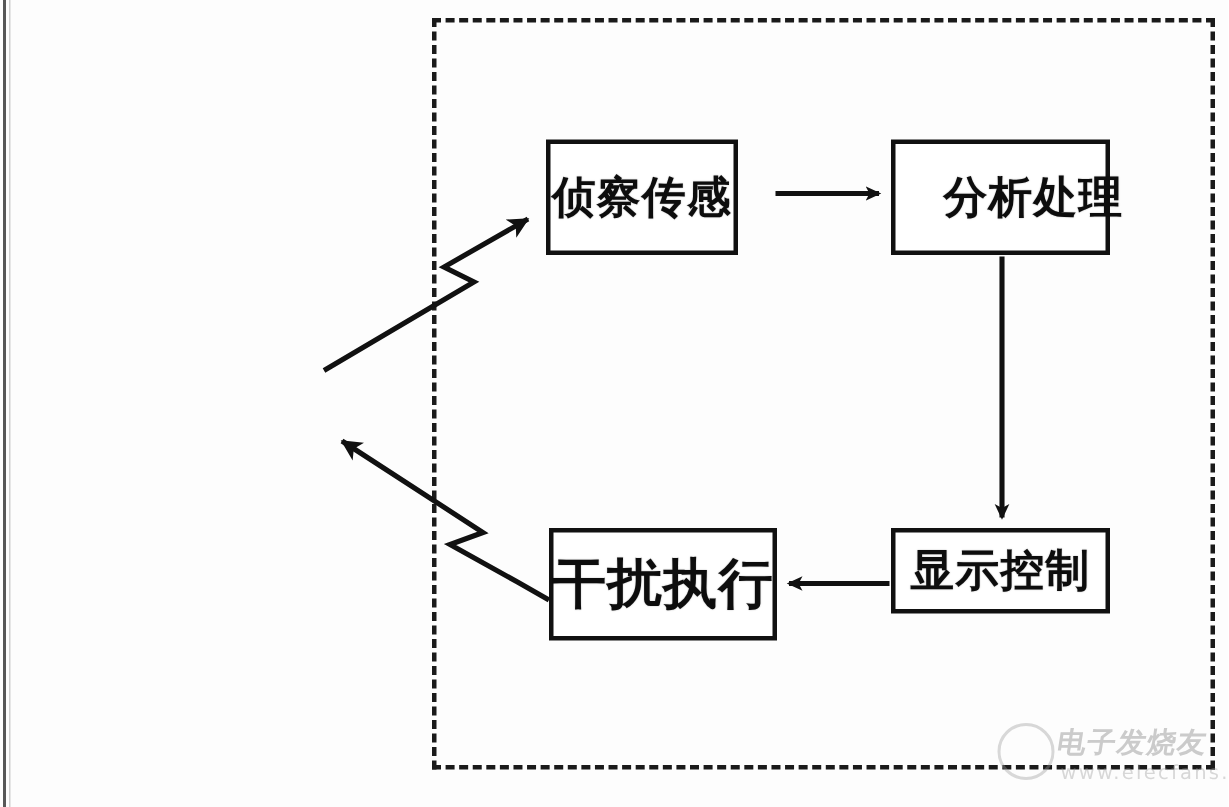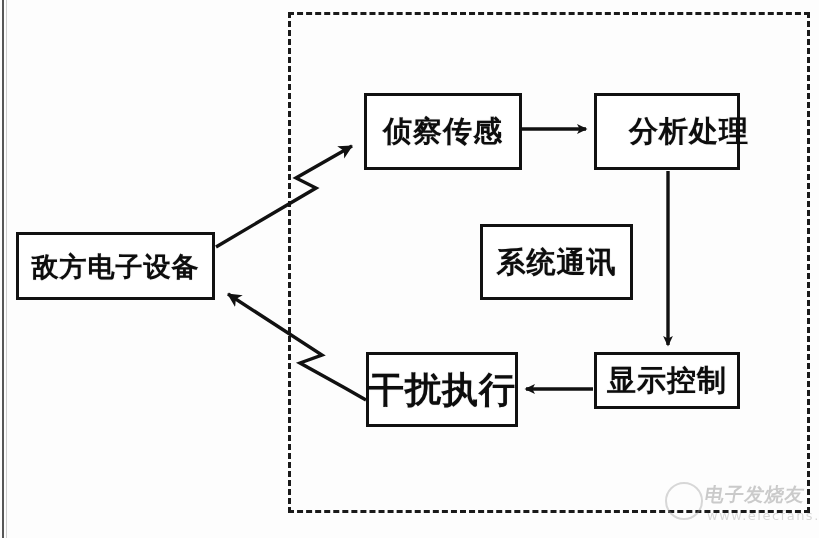--- a/index.html
+++ b/index.html
@@ -58,21 +58,21 @@
     letter-spacing: 1px;
     font-weight: 600;
     text-shadow: 0 0 1px rgba(0,0,0,.35);
   }
   .node span {
     display: block;
     line-height: 1;
     white-space: nowrap;
   }
   #node-enemy   { left: 16px;  top: 232px; width: 199px; height: 68px; font-size: 27px; }
-  #node-recon   { left: 364px; top: 93px;  width: 158px; height: 77px; font-size: 29px; }
+  #node-recon   { left: 364px; top: 93px;  width: 128px; height: 77px; font-size: 29px; }
   #node-analyze { left: 594px; top: 93px;  width: 146px; height: 77px; font-size: 29px; padding-left: 44px; }
   #node-comm    { left: 480px; top: 224px; width: 153px; height: 76px; font-size: 29px; }
   #node-jam     { left: 366px; top: 352px; width: 152px; height: 75px; font-size: 36px; }
   #node-display { left: 594px; top: 352px; width: 146px; height: 57px; font-size: 29px; }
 
   .edge-layer {
     position: absolute;
     left: 0; top: 0;
     width: 819px;
     height: 538px;
@@ -151,35 +151,29 @@
 
     <g>
       <line x1="593" y1="389" x2="526" y2="389" stroke="#111111" stroke-width="3.4" marker-end="url(#ah)"></line>
     </g>
 
     <g>
       <path d="M366,400 L345,388 L300,363 L322,355 L228,294" fill="none" stroke="#111111" stroke-width="3.4" stroke-linejoin="miter" marker-end="url(#ah-big)"></path>
     </g>
   </svg>
 
-  <div class="node" id="node-enemy">
-    <span>敌方电子设备</span>
-  </div>
 
   <div class="node" id="node-recon">
     <span>侦察传感</span>
   </div>
 
   <div class="node" id="node-analyze">
     <span>分析处理</span>
   </div>
 
-  <div class="node" id="node-comm">
-    <span>系统通讯</span>
-  </div>
 
   <div class="node" id="node-jam">
     <span>干扰执行</span>
   </div>
 
   <div class="node" id="node-display">
     <span>显示控制</span>
   </div>
 
   <div class="watermark">

